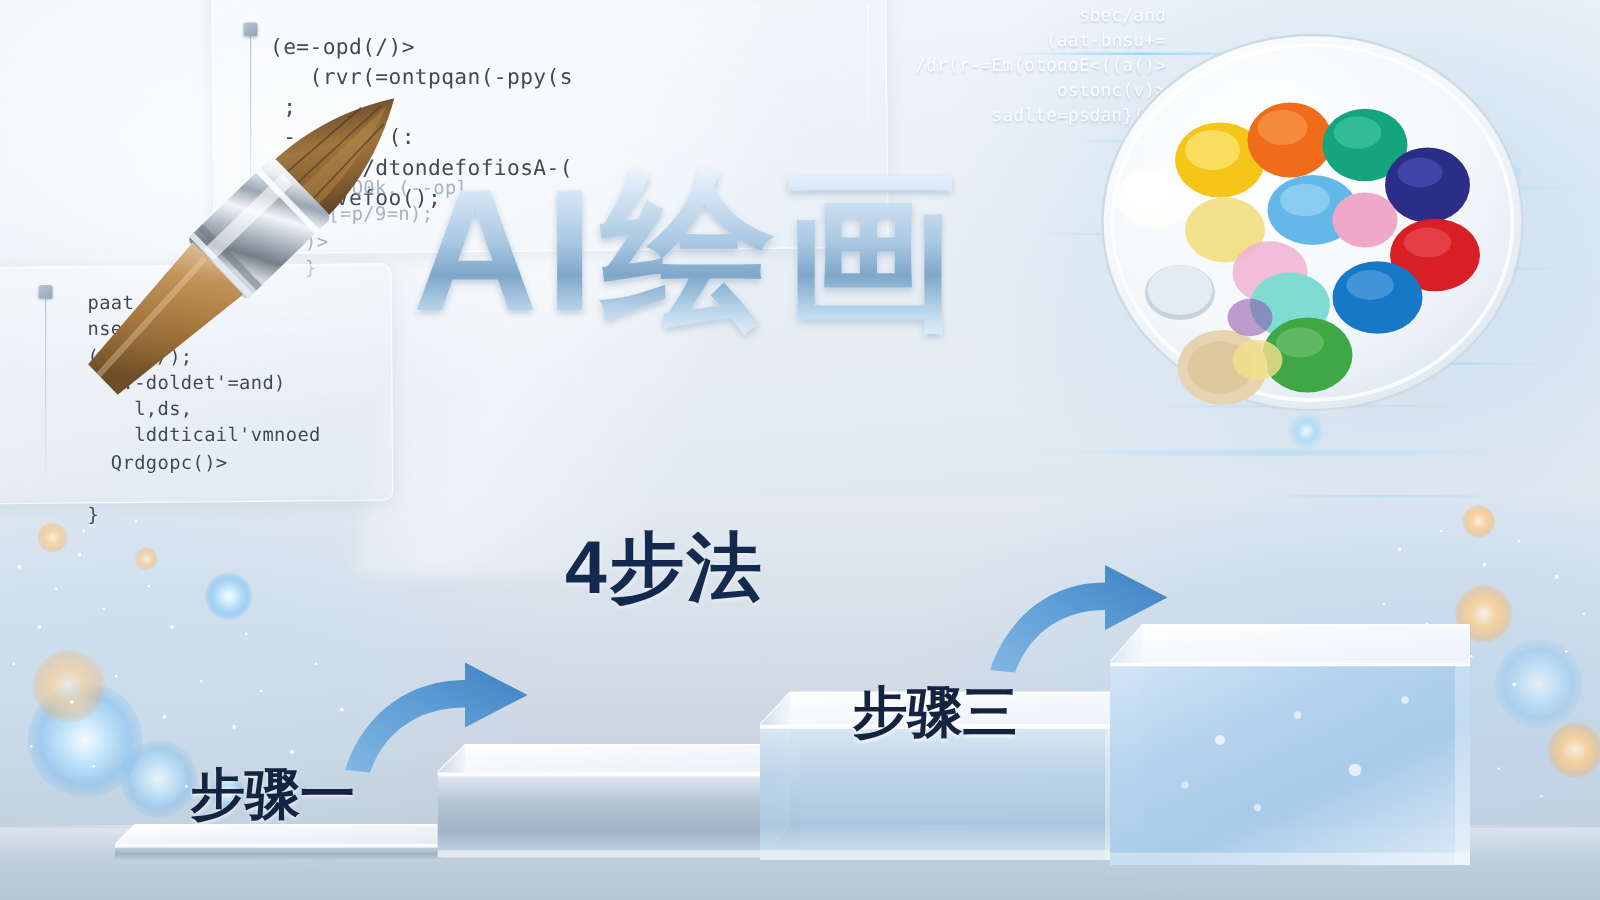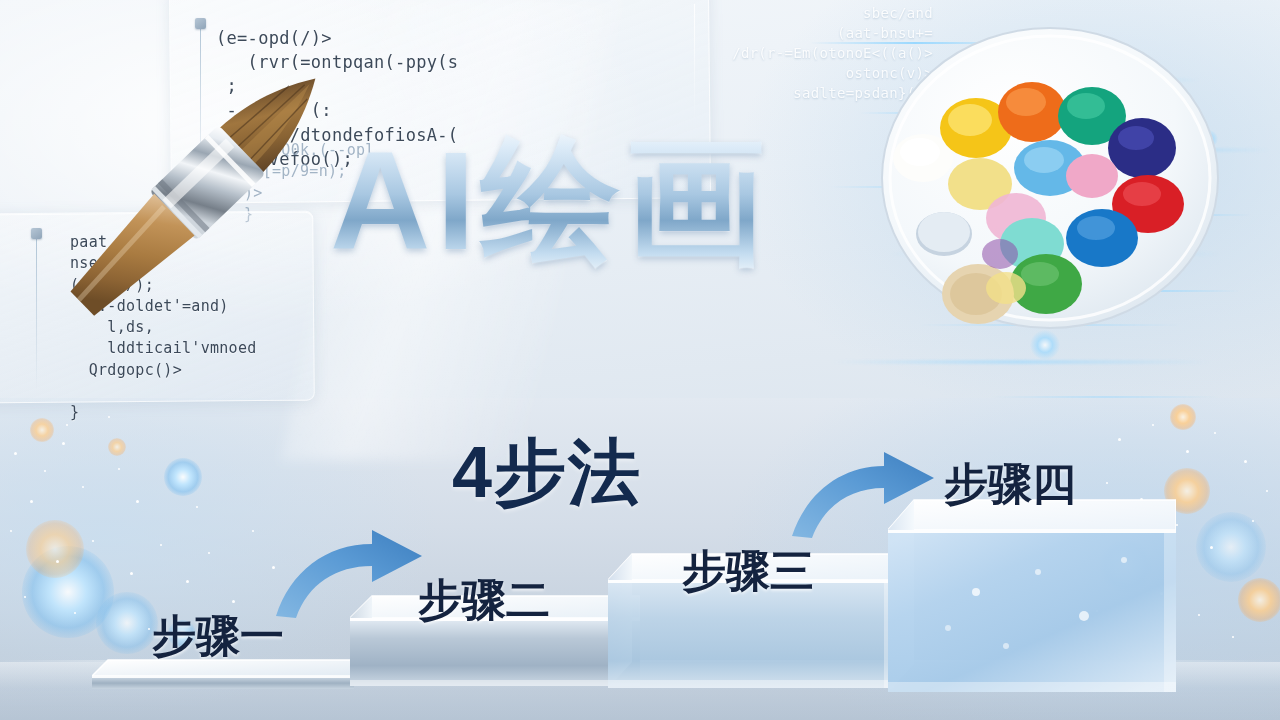--- a/index.html
+++ b/index.html
@@ -110,22 +110,22 @@
 
   .title-sub{
     position:absolute;left:318px;top:292px;width:620px;height:86px;
     display:flex;align-items:center;justify-content:flex-start;
     font-size:76px;font-weight:700;line-height:1;letter-spacing:1px;white-space:nowrap;
     color:#152a4b;
     text-shadow:0 2px 3px rgba(255,255,255,.55), 0 1px 0 rgba(255,255,255,.8);
   }
 
   .title-method{
-    position:absolute;left:452px;top:436px;
-    font-size:72px;font-weight:700;line-height:1;letter-spacing:2px;white-space:nowrap;
+    position:absolute;left:452px;top:424px;
+    font-size:60px;font-weight:700;line-height:1;letter-spacing:2px;white-space:nowrap;
     color:#132a4e;
     text-shadow:0 2px 4px rgba(255,255,255,.5);
   }
 
   
   .podium{position:absolute;}
 
   .step-label{
     position:absolute;
     font-size:44px;font-weight:700;line-height:1;white-space:nowrap;
@@ -401,21 +401,20 @@
             <stop offset="100%" stop-color="#eef4f9"></stop>
         </linearGradient>
       </defs>
       <polygon points="22,4 290,4 290,26 0,26" fill="url(#p2t)" stroke="#ffffff" stroke-width="1.5"></polygon>
       <polygon points="0,26 22,4 22,72 0,94" fill="url(#p2s)" opacity=".9"></polygon>
       <rect x="0" y="26" width="290" height="68" fill="url(#p2f)"></rect>
       <rect x="0" y="26" width="290" height="3" fill="#ffffff" opacity=".95"></rect>
       <rect x="0" y="88" width="290" height="6" fill="#ffffff" opacity=".45"></rect>
     </svg>
   </div>
-  <div class="step-label" style="left:418px;top:578px;">步骤二</div>
 
   <div class="podium" style="left:608px;top:550px;width:286px;height:150px;">
     <svg viewBox="0 0 286 150" width="286" height="150">
       <defs>
         <linearGradient id="p3t" x1="0" y1="0" x2="1" y2="1">
           <stop offset="0%" stop-color="#ffffff"></stop>
             <stop offset="100%" stop-color="#eaf2f9"></stop>
         </linearGradient>
         <linearGradient id="p3f" x1="0" y1="0" x2="0" y2="1">
           <stop offset="0%" stop-color="#dbe8f4"></stop>
@@ -463,21 +462,20 @@
       <rect x="0" y="186" width="288" height="10" fill="#ffffff" opacity=".38"></rect>
       <rect x="276" y="34" width="12" height="162" fill="#ffffff" opacity=".32"></rect>
       <circle cx="88" cy="96" r="4" fill="#ffffff" opacity=".75"></circle>
       <circle cx="150" cy="76" r="3" fill="#ffffff" opacity=".6"></circle>
       <circle cx="196" cy="120" r="5" fill="#ffffff" opacity=".7"></circle>
       <circle cx="118" cy="150" r="3" fill="#ffffff" opacity=".55"></circle>
       <circle cx="236" cy="64" r="3" fill="#ffffff" opacity=".6"></circle>
       <circle cx="60" cy="132" r="3" fill="#ffffff" opacity=".5"></circle>
     </svg>
   </div>
-  <div class="step-label" style="left:944px;top:462px;">步骤四</div>
 
   <div class="arrow" style="left:268px;top:516px;width:160px;height:106px;">
     <svg viewBox="0 0 160 106" width="160" height="106">
       <defs>
         <linearGradient id="ag1" x1="0" y1="1" x2="1" y2="0">
           <stop offset="0%" stop-color="#83b7e2"></stop>
             <stop offset="55%" stop-color="#5b9bd5"></stop>
             <stop offset="100%" stop-color="#3d7fc0"></stop>
         </linearGradient>
       </defs>

